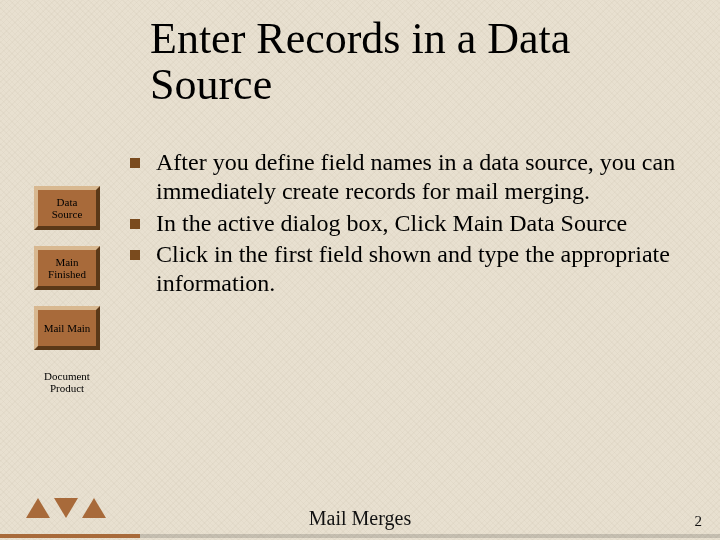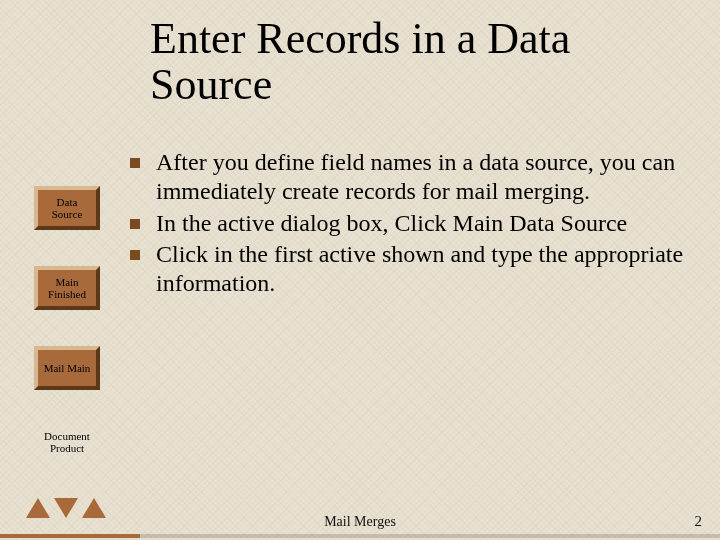--- a/index.html
+++ b/index.html
@@ -24,21 +24,21 @@
     color: #000;
     line-height: 1.05;
   }
   .sidebar {
     position: absolute;
     left: 34px;
     top: 186px;
     width: 76px;
     display: flex;
     flex-direction: column;
-    gap: 36px;
+    gap: 16px;
   }
   .side-box {
     width: 66px;
     height: 44px;
     background: #a86a3a;
     border-top: 4px solid #d8b890;
     border-left: 4px solid #d8b890;
     border-right: 4px solid #5a3818;
     border-bottom: 4px solid #5a3818;
     color: #000;
@@ -81,21 +81,21 @@
     width: 10px;
     height: 10px;
     background: #7a4b1e;
   }
   .footer-title {
     position: absolute;
     bottom: 10px;
     left: 0;
     right: 0;
     text-align: center;
-    font-size: 14px;
+    font-size: 20px;
     color: #111;
   }
   .footer-num {
     position: absolute;
     bottom: 10px;
     right: 18px;
     font-size: 15px;
     color: #111;
   }
   .deco {
@@ -132,21 +132,21 @@
 <div class="sidebar">
   <div class="side-box">Data Source</div>
   <div class="side-box">Main Finished</div>
   <div class="side-box">Mail Main</div>
   <div class="side-plain">Document Product</div>
 </div>
 
 <ul class="bullets">
   <li>After you define field names in a data source, you can immediately create records for mail merging.</li>
   <li>In the active dialog box, Click Main Data Source</li>
-  <li>Click in the first active shown and type the appropriate information.</li>
+  <li>Click in the first field shown and type the appropriate information.</li>
 </ul>
 
 <div class="deco">
   <div class="tri"></div>
   <div class="tri down"></div>
   <div class="tri"></div>
 </div>
 
 <div class="footer-title">Mail Merges</div>
 <div class="footer-num">2</div>

